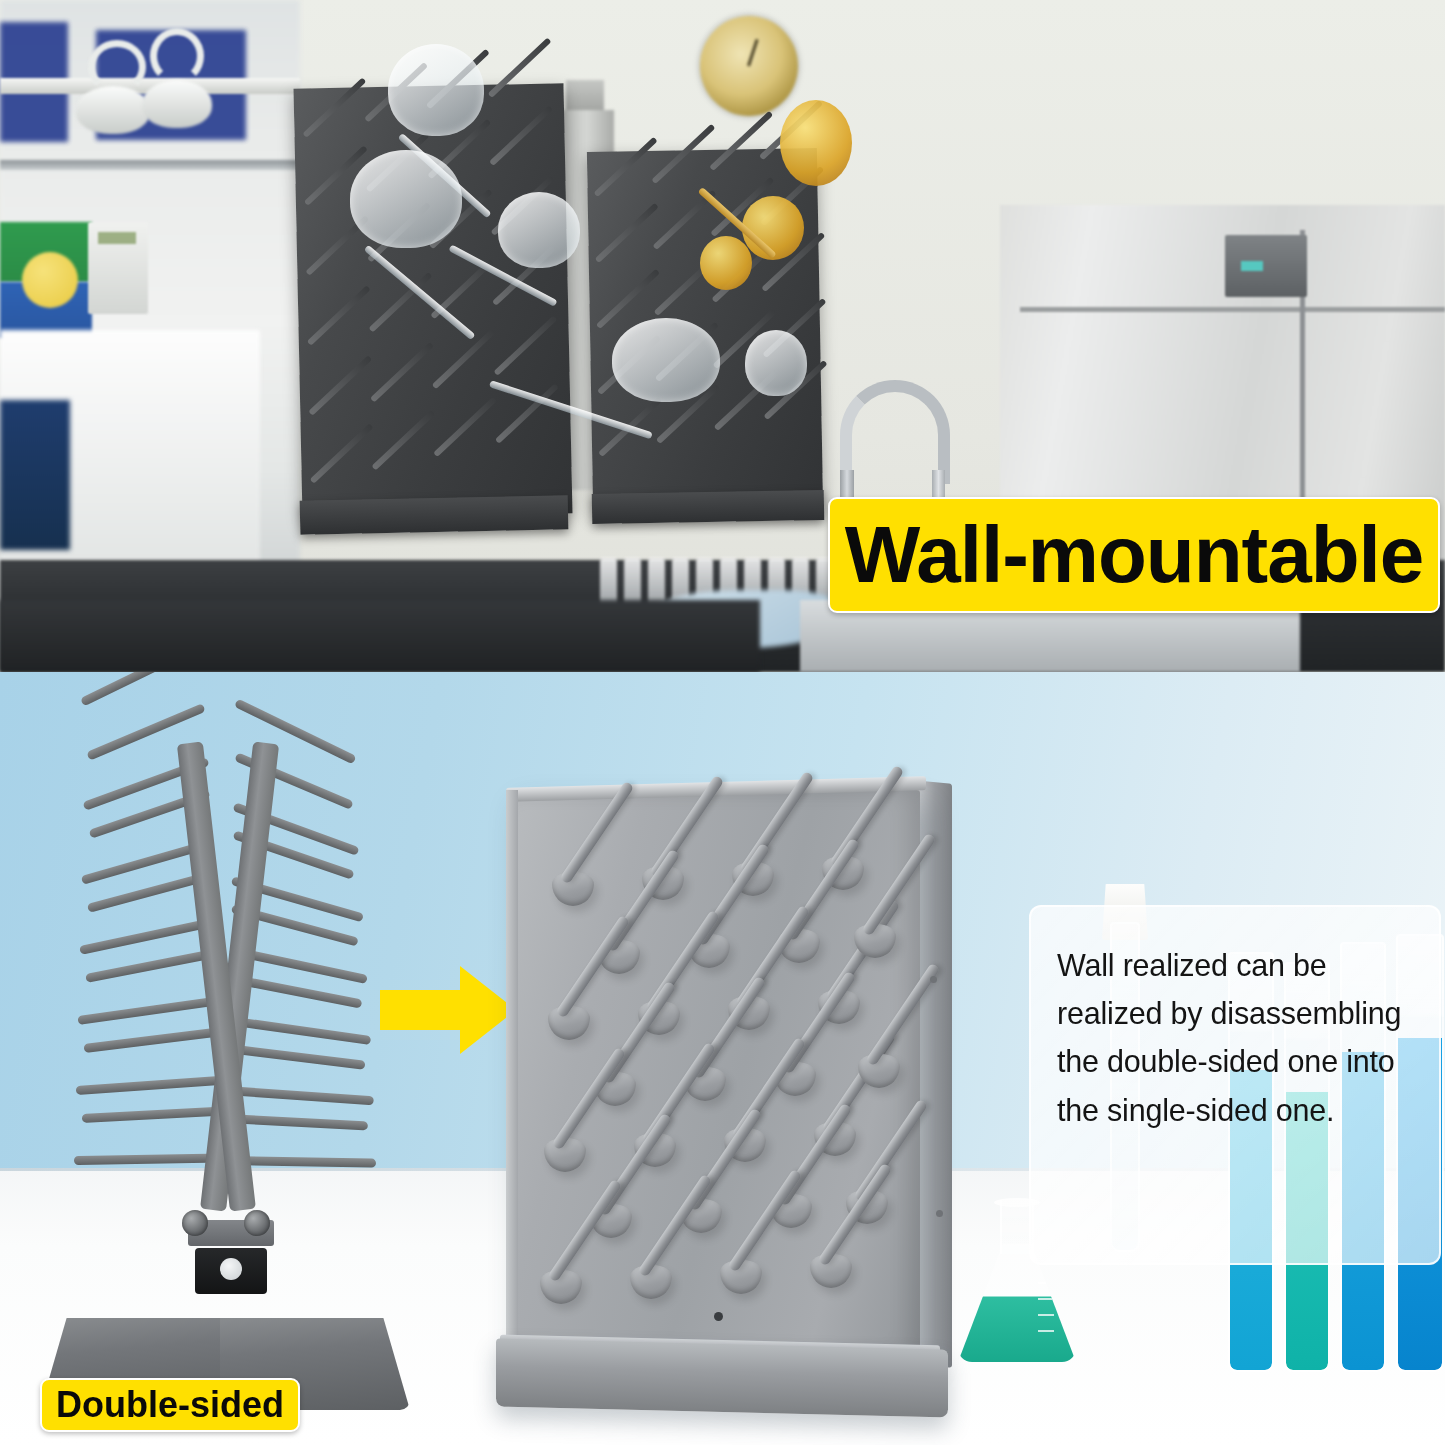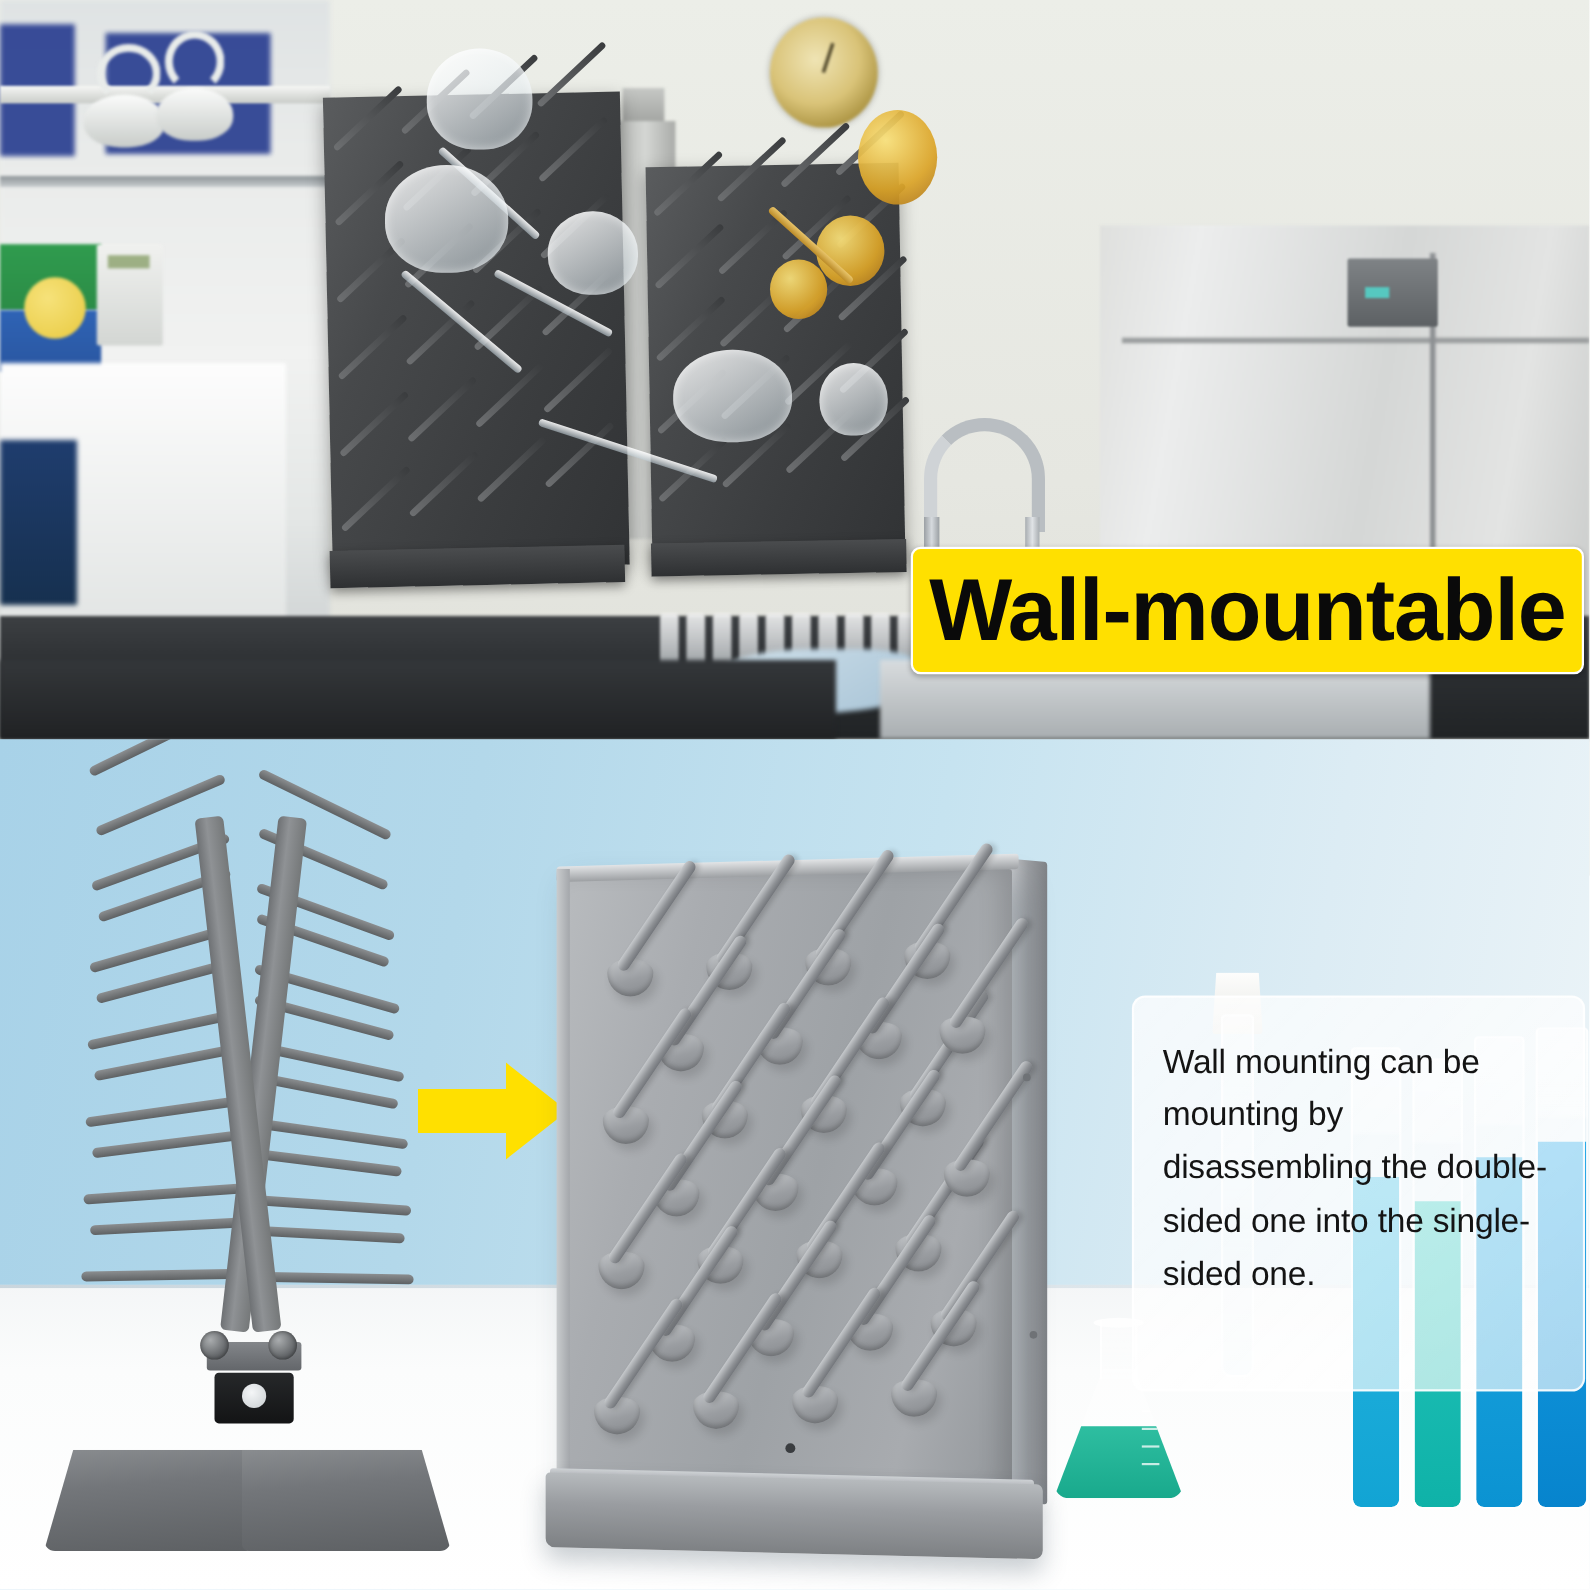--- a/index.html
+++ b/index.html
@@ -561,20 +561,23 @@
 
       <div class="ds-crossbar"></div>
       <div class="ds-bolt" style="left:142px;top:520px;"></div>
       <div class="ds-bolt" style="left:204px;top:520px;"></div>
       <div class="ds-bracket"></div>
 
       <div class="ds-base l"></div>
       <div class="ds-base r"></div>
     </div>
 
+    <div class="badge badge-double" style="position:absolute;left:40px;top:706px;">
+      <span>Double-sided</span>
+    </div>
 
     <div class="arrow">
       <svg width="140" height="96" viewBox="0 0 140 96">
         <polygon points="2,28 82,28 82,4 138,48 82,92 82,68 2,68" fill="#ffe000"></polygon>
       </svg>
     </div>
 
     <div class="ss">
       <div class="ss-side"></div>
       <div class="ss-board"></div>
@@ -676,17 +679,17 @@
         <div class="flask-body">
           <div class="flask-grad" style="bottom:30px;"></div>
           <div class="flask-grad" style="bottom:46px;"></div>
           <div class="flask-grad" style="bottom:62px;"></div>
           <div class="flask-grad" style="bottom:78px;"></div>
         </div>
       </div>
     </div>
 
     <div class="info-panel" style="left:1029px;top:233px;">
-      <div class="info-text">Wall mounting can be mounting by disassembling the double-sided one into the single-sided one.</div>
+      <div class="info-text">Wall realized can be realized by disassembling the double-sided one into the single-sided one.</div>
     </div>
   </div>
 
 </div>
 
 </body></html>

